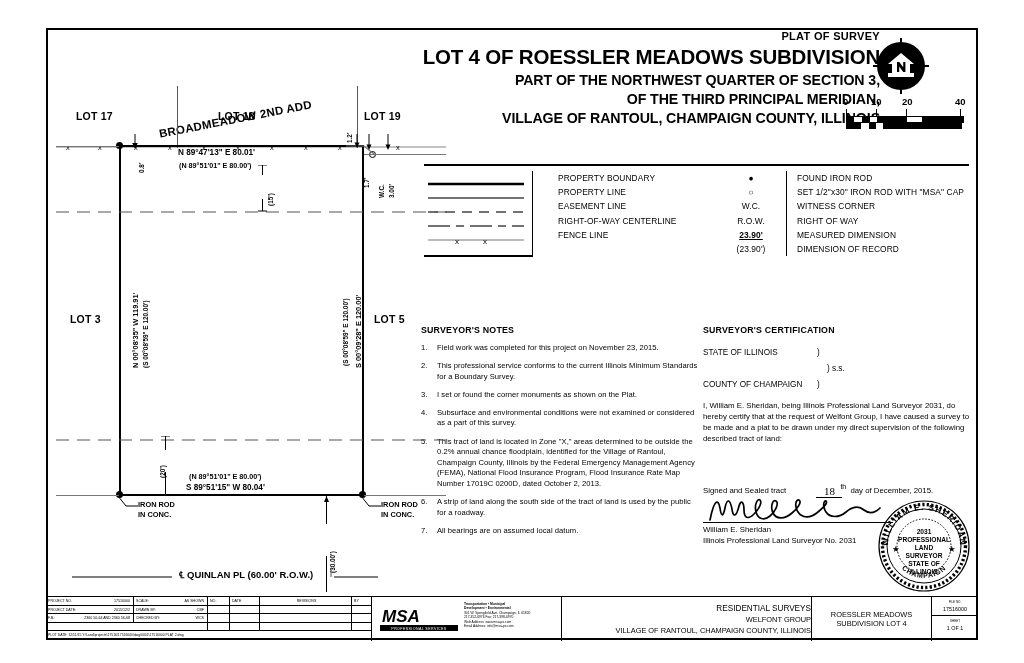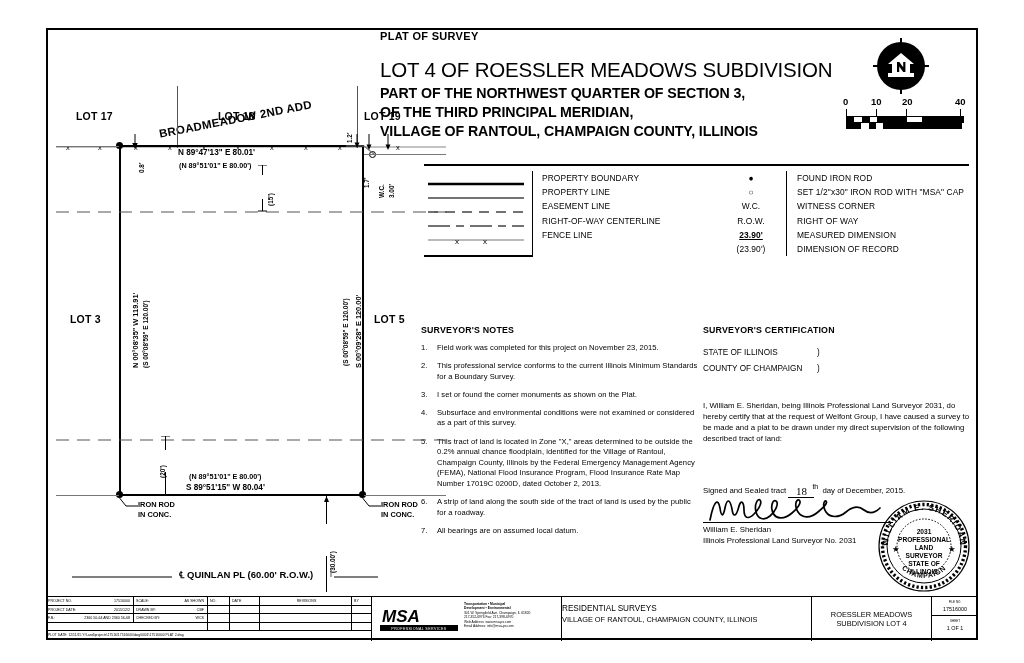--- a/index.html
+++ b/index.html
@@ -3,23 +3,23 @@
 <meta charset="utf-8">
 <style>
   html,body{margin:0;padding:0;background:#fff;}
   body{width:1024px;height:663px;font-family:"Liberation Sans",sans-serif;color:#000;overflow:hidden;}
   #sheet{position:relative;width:1024px;height:663px;background:#fff;}
   .brd{position:absolute;border:2px solid #000;left:46px;top:28px;width:932px;height:612px;box-sizing:border-box;}
   .abs{position:absolute;}
   .ctr{text-align:center;}
 
   
-  #titleWrap{position:absolute;left:380px;top:30px;width:500px;text-align:left;}
+  #titleWrap{position:absolute;left:380px;top:30px;width:500px;text-align:right;}
   #t0{font-size:11px;font-weight:bold;letter-spacing:.3px;}
-  #t1{font-size:20.5px;font-weight:normal;margin-top:16px;letter-spacing:-.2px;}
+  #t1{font-size:20.5px;font-weight:bold;margin-top:3px;letter-spacing:-.2px;}
   #t2,#t3,#t4,#t5{font-size:14.2px;font-weight:bold;margin-top:3px;letter-spacing:-.1px;}
 
   
   #north{position:absolute;left:873px;top:38px;width:56px;height:56px;}
   #nCircle{position:absolute;left:4px;top:4px;width:48px;height:48px;border-radius:50%;background:#000;}
   #nTick{position:absolute;left:0;top:27px;width:56px;height:2px;background:#000;}
   #nTickV{position:absolute;left:27px;top:0;width:2px;height:56px;background:#000;}
   #nGlyph{position:absolute;left:13px;top:13px;width:30px;height:30px;}
 
   
@@ -31,21 +31,21 @@
   #scaleBar2{position:relative;height:6px;margin-top:0;}
   .chk{position:absolute;top:0;height:6px;background:#000;}
 
   
   #legend{position:absolute;left:424px;top:163px;width:545px;}
   #legendTitle{font-size:14px;font-weight:bold;letter-spacing:.2px;}
   #legendRule{height:2px;background:#000;margin-top:1px;width:545px;}
   #legBody{position:relative;margin-top:5px;height:86px;}
   #legCol1{position:absolute;left:0;top:0;width:108px;height:86px;border-right:1.5px solid #000;}
   .legLine{position:absolute;left:4px;width:96px;height:10px;}
-  #legCol2{position:absolute;left:118px;top:0;width:180px;}
+  #legCol2{position:absolute;left:134px;top:0;width:180px;}
   #legCol3{position:absolute;left:296px;top:0;width:62px;text-align:center;}
   #legCol4{position:absolute;left:362px;top:0;width:183px;border-left:1.5px solid #000;padding-left:10px;}
   .legTxt{font-size:8.4px;line-height:14.2px;height:14.2px;white-space:nowrap;letter-spacing:.1px;}
   .legTxt.bb{font-weight:bold;text-decoration:underline;}
   #legBottomRule{position:absolute;left:0;top:84px;width:108px;height:1.5px;background:#000;}
 
   
   #notesHdr{position:absolute;left:421px;top:325px;font-size:8.8px;font-weight:bold;letter-spacing:.2px;}
   #notes{position:absolute;left:421px;top:343px;width:280px;}
   .note{position:relative;font-size:7.6px;line-height:10.6px;margin-bottom:7.5px;padding-left:16px;letter-spacing:.05px;}
@@ -54,21 +54,21 @@
   
   #certHdr{position:absolute;left:703px;top:325px;font-size:8.8px;font-weight:bold;letter-spacing:.2px;}
   #certState{position:absolute;left:703px;top:345px;width:280px;font-size:8.2px;line-height:16px;}
   .csRow{position:relative;height:16px;}
   .csRow .lbl{position:absolute;left:0;}
   .csRow .par{position:absolute;left:114px;}
   .csRow .ss{position:absolute;left:124px;}
   #certBody{position:absolute;left:703px;top:400px;width:272px;font-size:7.8px;line-height:11px;}
   #certLegal{position:absolute;left:724px;top:443px;width:252px;font-size:7.8px;line-height:11px;}
   #certSigned{position:absolute;left:703px;top:483px;width:280px;font-size:7.8px;}
-  #sigDay{display:inline-block;border-bottom:1px solid #000;min-width:26px;text-align:center;font-family:"Liberation Serif",serif;font-size:11px;position:relative;top:2px;}
+  #sigDay{display:inline-block;border-bottom:1px solid #000;min-width:26px;text-align:center;font-family:"Liberation Serif",serif;font-size:11px;position:relative;top:2px;margin-left:28px;}
   #sigSup{font-size:7px;position:relative;top:-4px;left:-2px;}
   #sigScript{position:absolute;left:706px;top:494px;width:190px;height:32px;}
   #sigRule{position:absolute;left:703px;top:522px;width:190px;height:1.2px;background:#000;}
   #sigName{position:absolute;left:703px;top:525px;width:260px;font-size:7.8px;line-height:10.6px;}
 
   
   #seal{position:absolute;left:876px;top:498px;width:96px;height:96px;}
 
   
   #draw{position:absolute;left:46px;top:28px;width:420px;height:570px;}
@@ -88,21 +88,21 @@
   #tb{position:absolute;left:46px;top:596px;width:932px;height:44px;border-top:1.5px solid #000;box-sizing:border-box;}
   #tbA{position:absolute;left:0;top:0;width:326px;height:44px;border-right:1.5px solid #000;box-sizing:border-box;}
   .tbr{position:relative;height:8.6px;border-bottom:.8px solid #000;box-sizing:border-box;}
   .tbc{position:absolute;top:0;height:100%;border-right:.8px solid #000;box-sizing:border-box;font-size:3.6px;line-height:8.6px;padding-left:2px;overflow:hidden;white-space:nowrap;letter-spacing:0;}
   .tbc.last{border-right:none;}
   .tbval{position:absolute;right:3px;top:0;line-height:8.6px;font-size:3.6px;}
   #tbPlot{position:absolute;left:0;top:34.4px;width:326px;height:9.6px;font-size:3.4px;line-height:9.6px;padding-left:2px;white-space:nowrap;overflow:hidden;}
   #tbB{position:absolute;left:326px;top:0;width:190px;height:44px;border-right:1.5px solid #000;box-sizing:border-box;}
   #msaLogo{position:absolute;left:8px;top:8px;width:78px;height:28px;}
   #msaAddr{position:absolute;left:92px;top:5px;width:92px;font-size:3.3px;line-height:4.4px;}
-  #tbC{position:absolute;left:516px;top:0;width:250px;height:44px;border-right:1.5px solid #000;box-sizing:border-box;text-align:left;}
+  #tbC{position:absolute;left:516px;top:0;width:250px;height:44px;border-right:1.5px solid #000;box-sizing:border-box;text-align:right;}
   #tbC div{font-size:7.4px;line-height:11px;}
   #tbC .big{font-size:8.2px;}
   #tbD{position:absolute;left:766px;top:0;width:120px;height:44px;border-right:1.5px solid #000;box-sizing:border-box;display:flex;align-items:center;justify-content:center;text-align:center;}
   #tbD span{font-size:7.4px;}
   #tbE{position:absolute;left:886px;top:0;width:46px;height:44px;box-sizing:border-box;text-align:center;}
   #tbE .lab{font-size:3px;line-height:5px;padding-top:3px;}
   #tbE .val{font-size:5.4px;line-height:8px;border-bottom:.8px solid #000;padding-bottom:2px;}
   #tbE .lab2{font-size:3px;line-height:5px;padding-top:3px;}
   #tbE .val2{font-size:5.4px;line-height:8px;}
 </style>
@@ -222,20 +222,23 @@
     <div class="note"><span class="num">7.</span><span>All bearings are on assumed local datum.</span></div>
   </div>
 
   <div id="certHdr">SURVEYOR'S CERTIFICATION</div>
   <div id="certState">
     <div class="csRow">
       <span class="lbl">STATE OF ILLINOIS</span>
       <span class="par">)</span>
     </div>
     <div class="csRow">
+      <span class="ss">) s.s.</span>
+    </div>
+    <div class="csRow">
       <span class="lbl">COUNTY OF CHAMPAIGN</span>
       <span class="par">)</span>
     </div>
   </div>
   <div id="certBody">I, William E. Sheridan, being Illinois Professional Land Surveyor 2031, do hereby certify that at the request of Welfont Group, I have caused a survey to be made and a plat to be drawn under my direct supervision of the following described tract of land:</div>
   <div id="certSigned">
     <span>Signed and Sealed tract</span>
     <span id="sigDay">18</span><span id="sigSup">th</span>
     <span>day of December, 2015.</span>
   </div>
@@ -472,20 +475,21 @@
         <div style="font-weight:bold;">Development • Environmental</div>
         <div>301 W. Springfield Ave.  Champaign, IL 61820</div>
         <div>217-352-6976  Fax: 217-398-6970</div>
         <div>Web Address:  www.msa-ps.com</div>
         <div>Email Address: info@msa-ps.com</div>
       </div>
     </div>
 
     <div id="tbC">
       <div class="big" style="margin-top:6px;font-weight:normal;">RESIDENTIAL SURVEYS</div>
+      <div>WELFONT GROUP</div>
       <div>VILLAGE OF RANTOUL, CHAMPAIGN COUNTY, ILLINOIS</div>
     </div>
 
     <div id="tbD">
       <span>ROESSLER MEADOWS SUBDIVISION LOT 4</span>
     </div>
 
     <div id="tbE">
       <div class="lab">FILE NO.</div>
       <div class="val">17516000</div>

